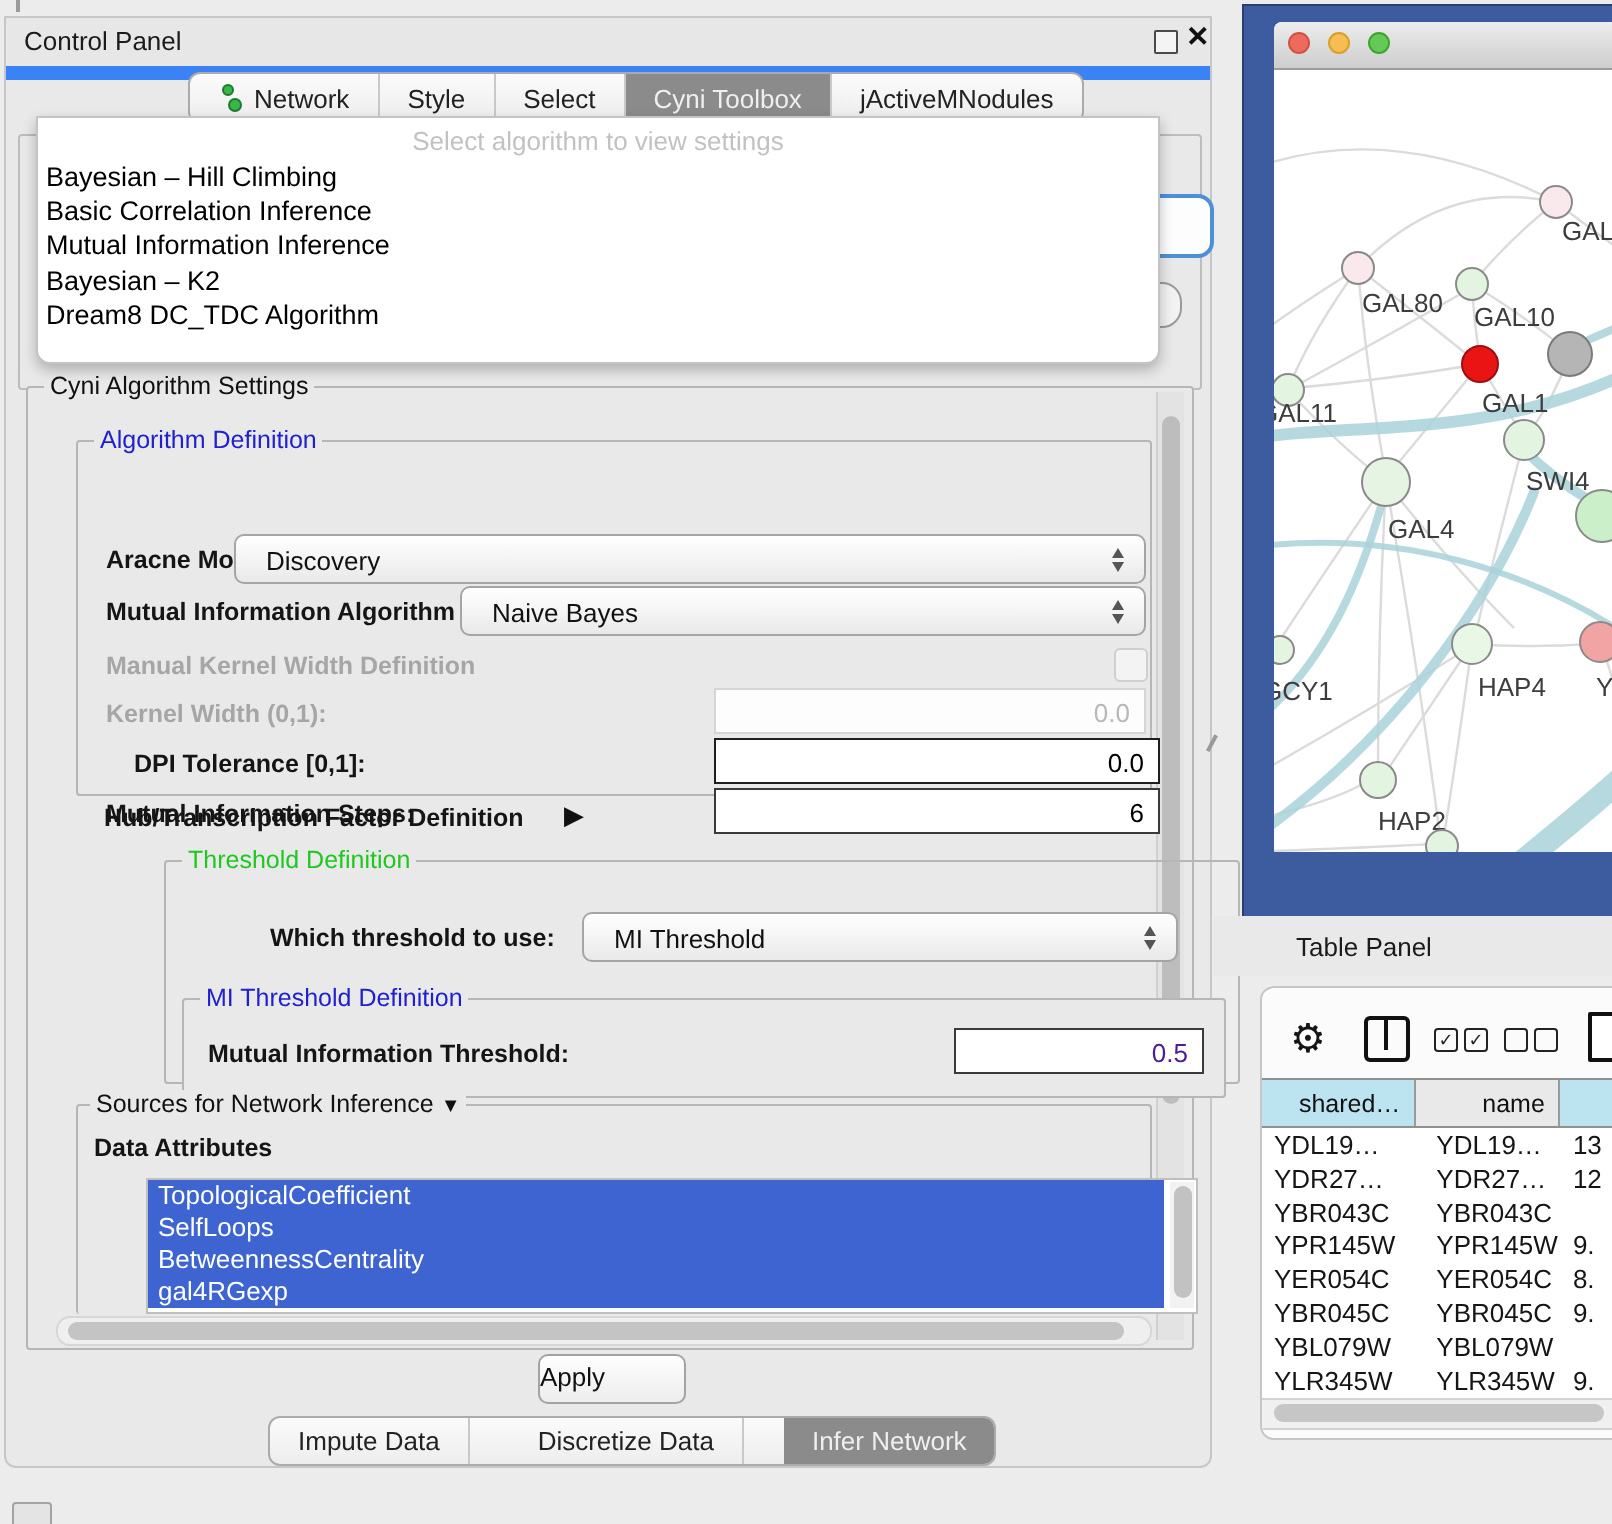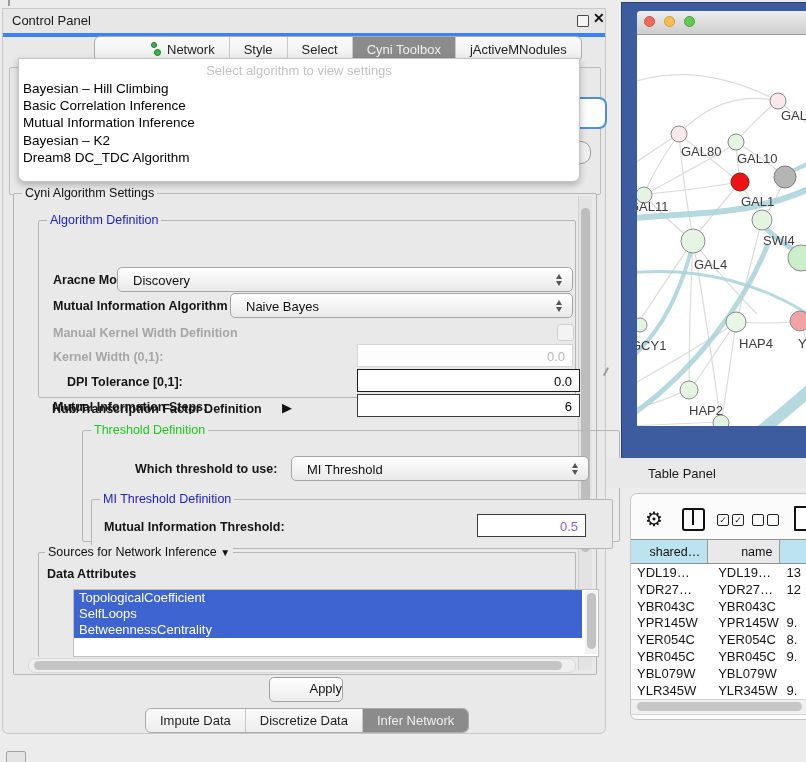--- a/index.html
+++ b/index.html
@@ -1,25 +1,25 @@
 <!DOCTYPE html>
 <html><head>
 <meta charset="utf-8">
 <style>
   html,body{margin:0;padding:0;}
   body{width:806px;height:762px;overflow:hidden;font-family:"Liberation Sans",sans-serif;background:#ECECEC;}
   .page{position:relative;width:806px;height:762px;overflow:hidden;background:#ECECEC;}
   
   .cp{position:absolute;left:2px;top:8px;width:604px;height:726px;background:#E9E9E9;border:1px solid #C7C7C7;border-radius:0 0 6px 6px;box-sizing:border-box;}
-  .cp-titlebar{position:absolute;left:0;top:0;width:100%;height:24px;background:#E7E7E7;border-bottom:4px solid #3b82f6;text-decoration:underline;}
+  .cp-titlebar{position:absolute;left:0;top:0;width:100%;height:24px;background:#E7E7E7;border-bottom:7px solid #3b82f6;text-decoration:underline;}
   .cp-title{position:absolute;left:9px;top:4px;font-size:13px;color:#1b1b1b;}
   .float-btn{position:absolute;left:574px;top:6px;width:10px;height:10px;border:1.6px solid #4a4a4a;border-radius:1px;background:#F4F4F4;}
   .close-btn{position:absolute;left:590px;top:1px;font-size:14px;font-weight:bold;color:#111;}
   
-  .tabbar{position:absolute;left:91px;top:27px;height:24px;display:flex;border:1px solid #ABABAB;border-radius:6px;background:linear-gradient(#FBFBFB,#EDEDED);overflow:hidden;padding-left:40px;}
+  .tabbar{position:absolute;left:91px;top:27px;height:24px;display:flex;border:1px solid #ABABAB;border-radius:6px;background:linear-gradient(#FBFBFB,#EDEDED);overflow:hidden;}
   .tab{display:flex;align-items:center;justify-content:center;font-size:13px;color:#222;border-right:1px solid #C9C9C9;padding:0 14px;box-sizing:border-box;}
   .tab:last-child{border-right:none;}
   .tab.selected{background:#8B8B8B;color:#EFEFEF;}
   .net-ico{position:relative;width:13px;height:14px;margin-right:5px;}
   .net-ico:before{content:"";position:absolute;left:2px;top:0;width:4px;height:4px;border-radius:50%;background:#39B54A;border:1px solid #1E7A2E;}
   .net-ico:after{content:"";position:absolute;left:5px;bottom:0;width:5px;height:5px;border-radius:50%;background:#39B54A;border:1px solid #1E7A2E;}
   
   .outer-group{position:absolute;left:6px;top:58px;width:590px;height:126px;border:1px solid #BDBDBD;border-radius:2px;}
   .blue-frag{position:absolute;left:520px;top:88px;width:80px;height:28px;border:2px solid #4D90D9;border-radius:8px;background:#FDFDFD;}
   .combo-frag{position:absolute;left:28px;top:132px;width:558px;height:21px;border:1px solid #9A9A9A;border-radius:10px;background:#F2F2F2;}
@@ -46,22 +46,22 @@
   .select .arrows:before{content:"";position:absolute;left:0;top:1px;border-left:3.5px solid transparent;border-right:3.5px solid transparent;border-bottom:5px solid #555;}
   .select .arrows:after{content:"";position:absolute;left:0;bottom:1px;border-left:3.5px solid transparent;border-right:3.5px solid transparent;border-top:5px solid #555;}
   .tinput{position:absolute;height:23px;background:#FFF;box-sizing:border-box;font-size:13px;text-align:right;padding:4px 7px 0 0;}
   .checkbox{position:absolute;width:15px;height:15px;border:1px solid #CFCFCF;border-radius:3px;background:#F3F3F3;}
   .listbox{position:absolute;left:34px;top:36px;width:524px;height:66px;background:#FFF;border:1px solid #BFBFBF;overflow:hidden;}
   .list-item{height:16px;line-height:16px;font-size:13px;color:#FFF;background:#3D64D0;padding-left:5px;width:503px;}
   .listbox .lscroll{position:absolute;right:1px;top:1px;width:12px;height:63px;background:#F2F2F2;}
   .listbox .lscroll .thumb{position:absolute;left:1.5px;top:2px;width:9px;height:56px;background:#C2C2C2;border-radius:5px;}
   .hscroll{position:absolute;left:14px;top:464px;width:546px;height:13px;background:#EFEFEF;border:1px solid #D7D7D7;border-radius:7px;}
   .hscroll .thumb{position:absolute;left:5px;top:1.5px;width:528px;height:9px;background:#C4C4C4;border-radius:5px;}
-  .apply-btn{position:absolute;left:266px;top:668px;width:72px;height:23px;border:1px solid #A3A3A3;border-radius:5px;background:linear-gradient(#FEFEFE,#EDEDED);font-size:13px;color:#111;text-align:right;line-height:22px;}
-  .bottom-tabbar{position:absolute;left:142px;top:699px;height:23px;display:flex;border:1px solid #ABABAB;border-radius:6px;background:linear-gradient(#FBFBFB,#EDEDED);overflow:hidden;}
+  .apply-btn{position:absolute;left:266px;top:668px;width:72px;height:23px;border:1px solid #A3A3A3;border-radius:5px;background:linear-gradient(#FEFEFE,#EDEDED);font-size:13px;color:#111;text-align:left;line-height:22px;}
+  .bottom-tabbar{position:absolute;left:131px;top:699px;height:23px;display:flex;border:1px solid #ABABAB;border-radius:6px;background:linear-gradient(#FBFBFB,#EDEDED);overflow:hidden;gap:20px;}
   
   .net-frame{position:absolute;left:621px;top:2px;width:190px;height:456px;background:#3D5C9F;border-left:1px solid #27406E;border-top:1px solid #27406E;}
   .net-window{position:absolute;left:15px;top:8px;width:180px;height:415px;background:#FFF;border-radius:4px 4px 0 0;overflow:hidden;}
   .net-titlebar{position:absolute;left:0;top:0;width:100%;height:23px;background:linear-gradient(#EDEDED,#CDCDCD);border-bottom:1px solid #9B9B9B;}
   .tl{position:absolute;top:5px;width:11px;height:11px;border-radius:50%;box-sizing:border-box;}
   .tl.red{left:7px;background:#ED6A5F;border:1px solid #CE5347;}
   .tl.yellow{left:27px;background:#F6BE50;border:1px solid #D99E2B;}
   .tl.green{left:47px;background:#64C956;border:1px solid #3EA52F;}
   .net-canvas{position:absolute;left:0;top:23px;width:180px;height:392px;}
   .splitter-tick{position:absolute;left:605px;top:367px;width:1.5px;height:9px;background:#9A9A9A;transform:rotate(28deg);}
@@ -167,32 +167,33 @@
       <div class="group" style="left:24px;top:236px;width:536px;height:110px;margin-left:44px;">
         <span class="legend green">Threshold Definition</span>
         <span class="lbl" style="left:52px;top:31px;">Which threshold to use:</span>
         <div class="select" style="left:208px;top:25px;width:298px;">
           <span class="stext">MI Threshold</span>
           <span class="arrows"></span>
         </div>
         <div class="group" style="left:8px;top:68px;width:520px;height:48px;background:#E9E9E9;">
           <span class="legend blue">MI Threshold Definition</span>
           <span class="lbl" style="left:12px;top:20px;">Mutual Information Threshold:</span>
-          <div class="tinput" style="left:385px;top:14px;width:109px;border:1px solid #3A3A3A;color:#8b5cf6;">0.5</div>
+          <div class="tinput" style="left:385px;top:14px;width:125px;border:1px solid #3A3A3A;color:#4c1d95;">0.5</div>
         </div>
       </div>
 
       <div class="group" style="left:24px;top:358px;width:536px;height:104px;border-bottom:none;">
         <span class="legend black" style="left:6px;"><span>Sources for Network Inference</span> <span style="font-size:10px;">▼</span></span>
         <span class="lbl" style="left:8px;top:14px;">Data Attributes</span>
         <div class="listbox">
           <div id="attr-items">
               <div class="list-item">TopologicalCoefficient</div>
               <div class="list-item">SelfLoops</div>
               <div class="list-item">BetweennessCentrality</div>
+              <div class="list-item">gal4RGexp</div>
             </div>
           <div class="lscroll">
               <div class="thumb"></div>
             </div>
         </div>
       </div>
 
       <div class="hscroll">
           <div class="thumb"></div>
         </div>

